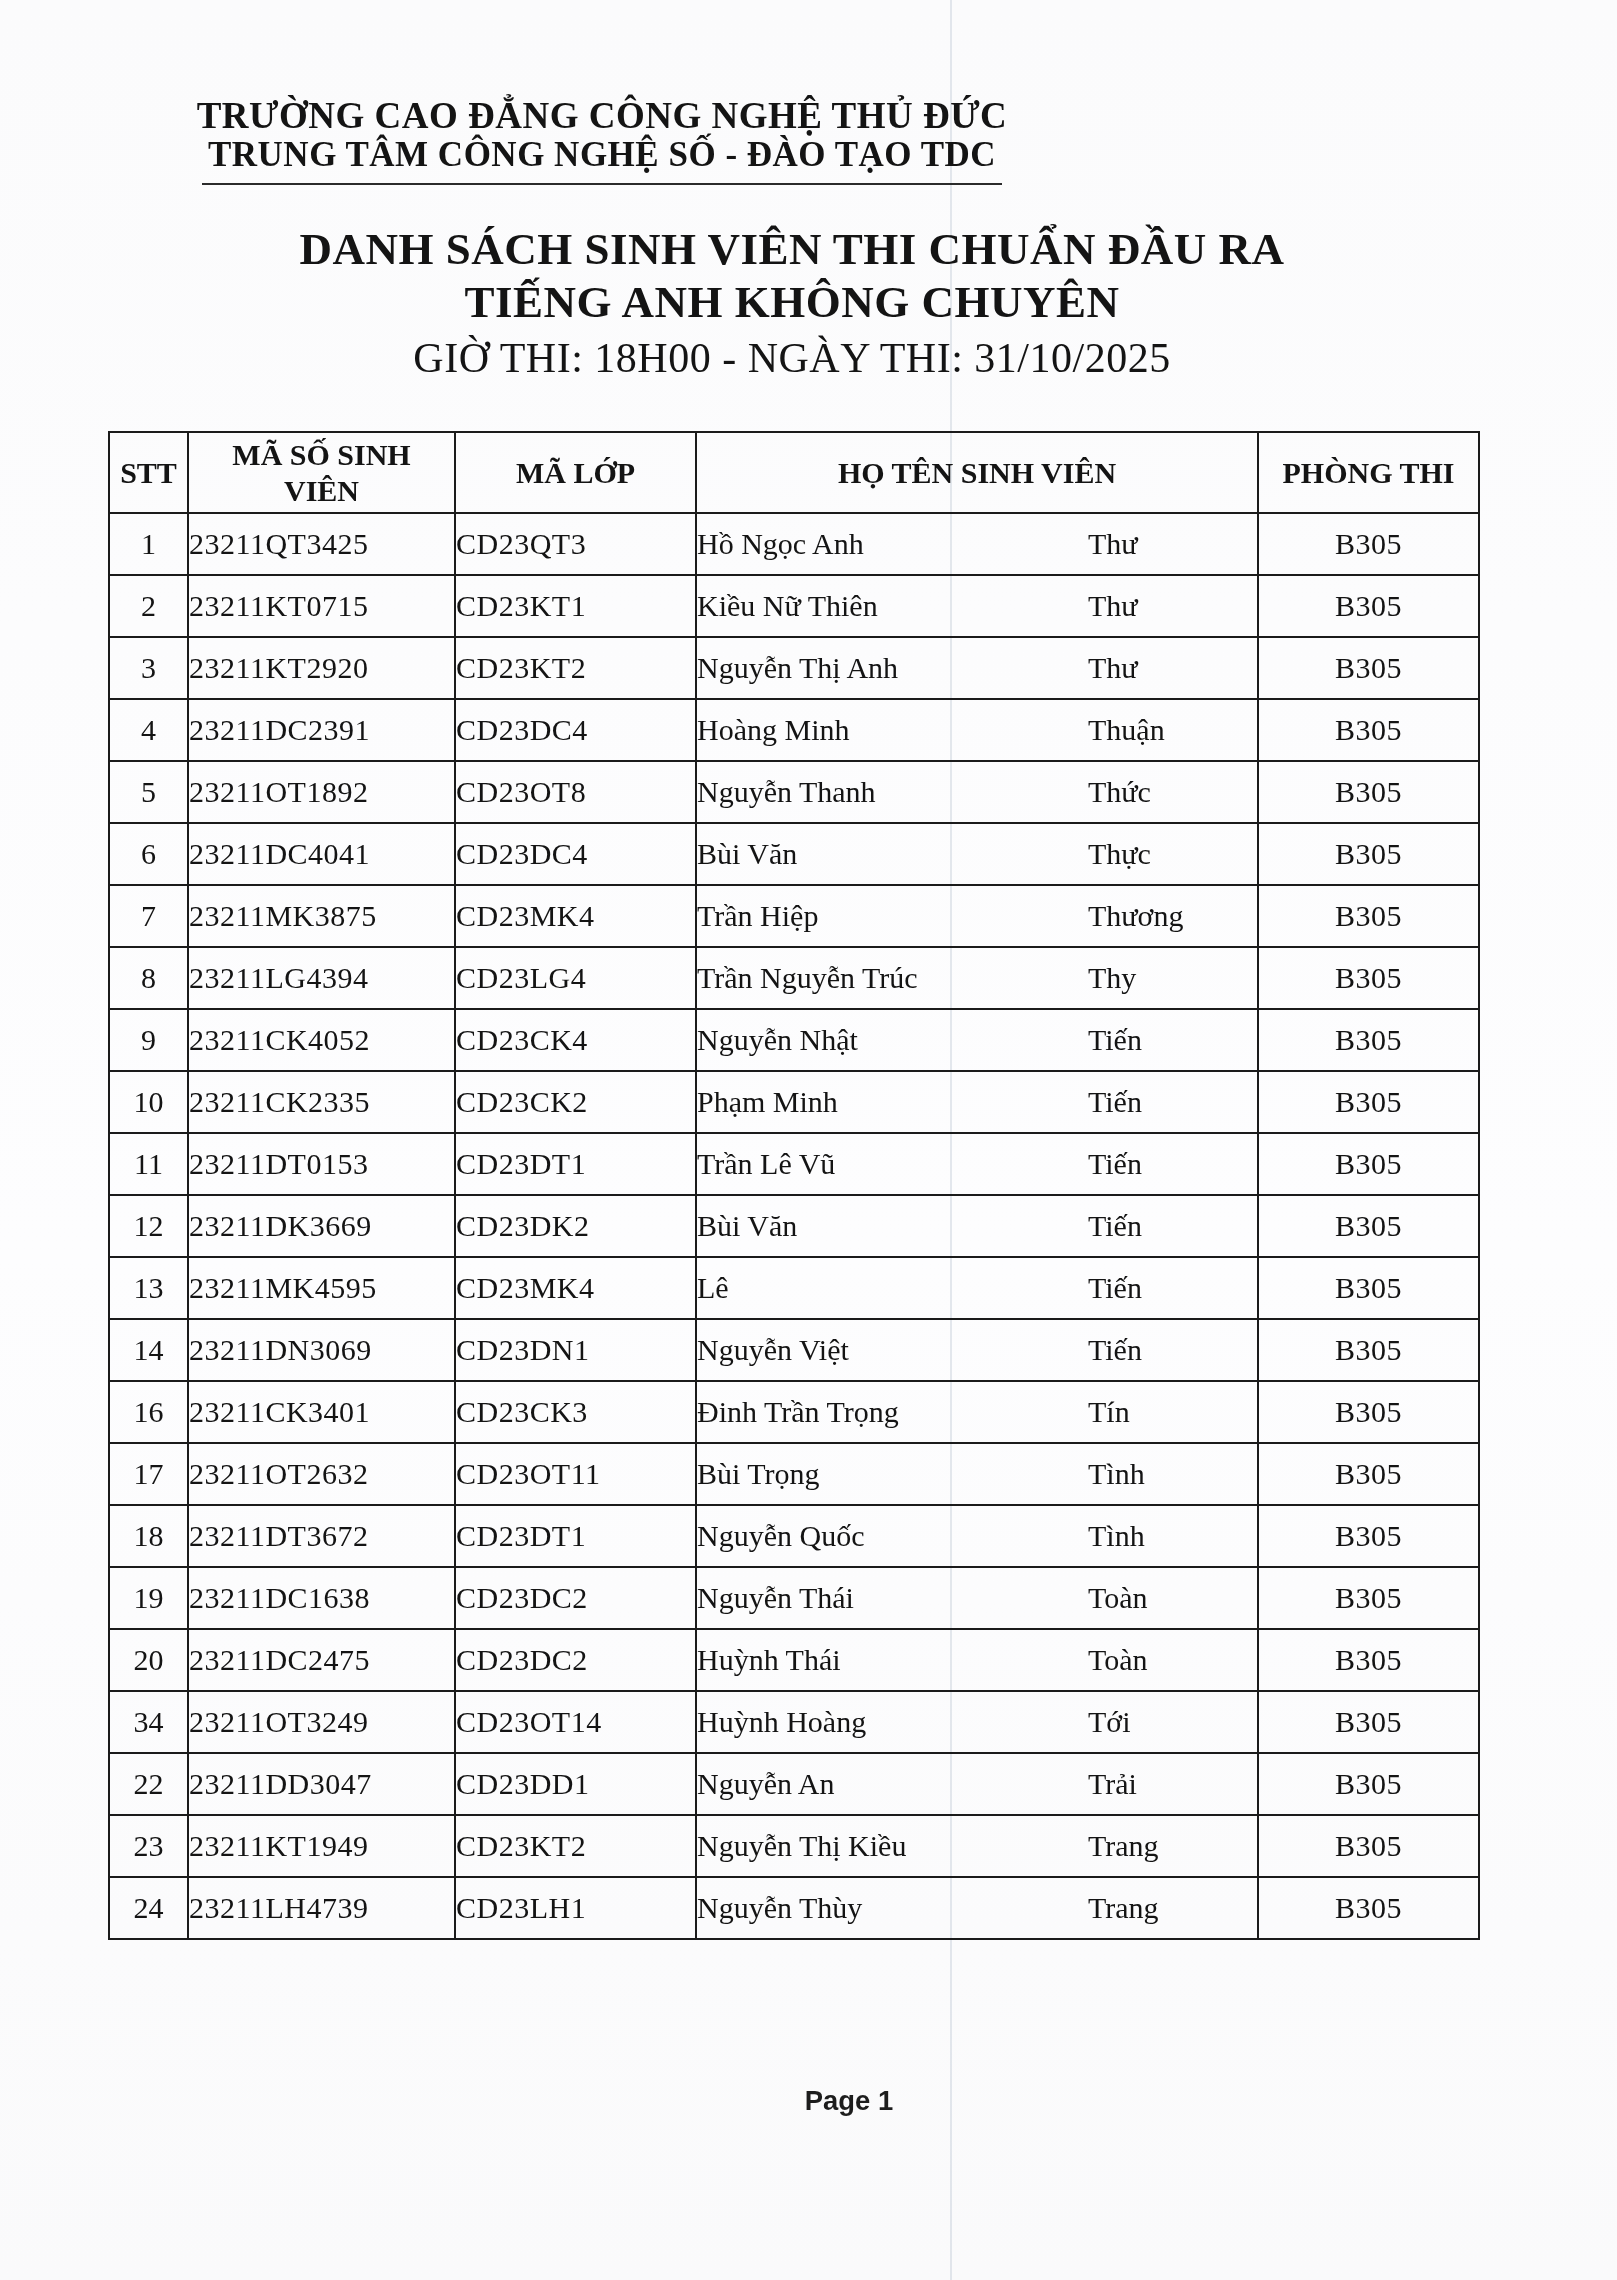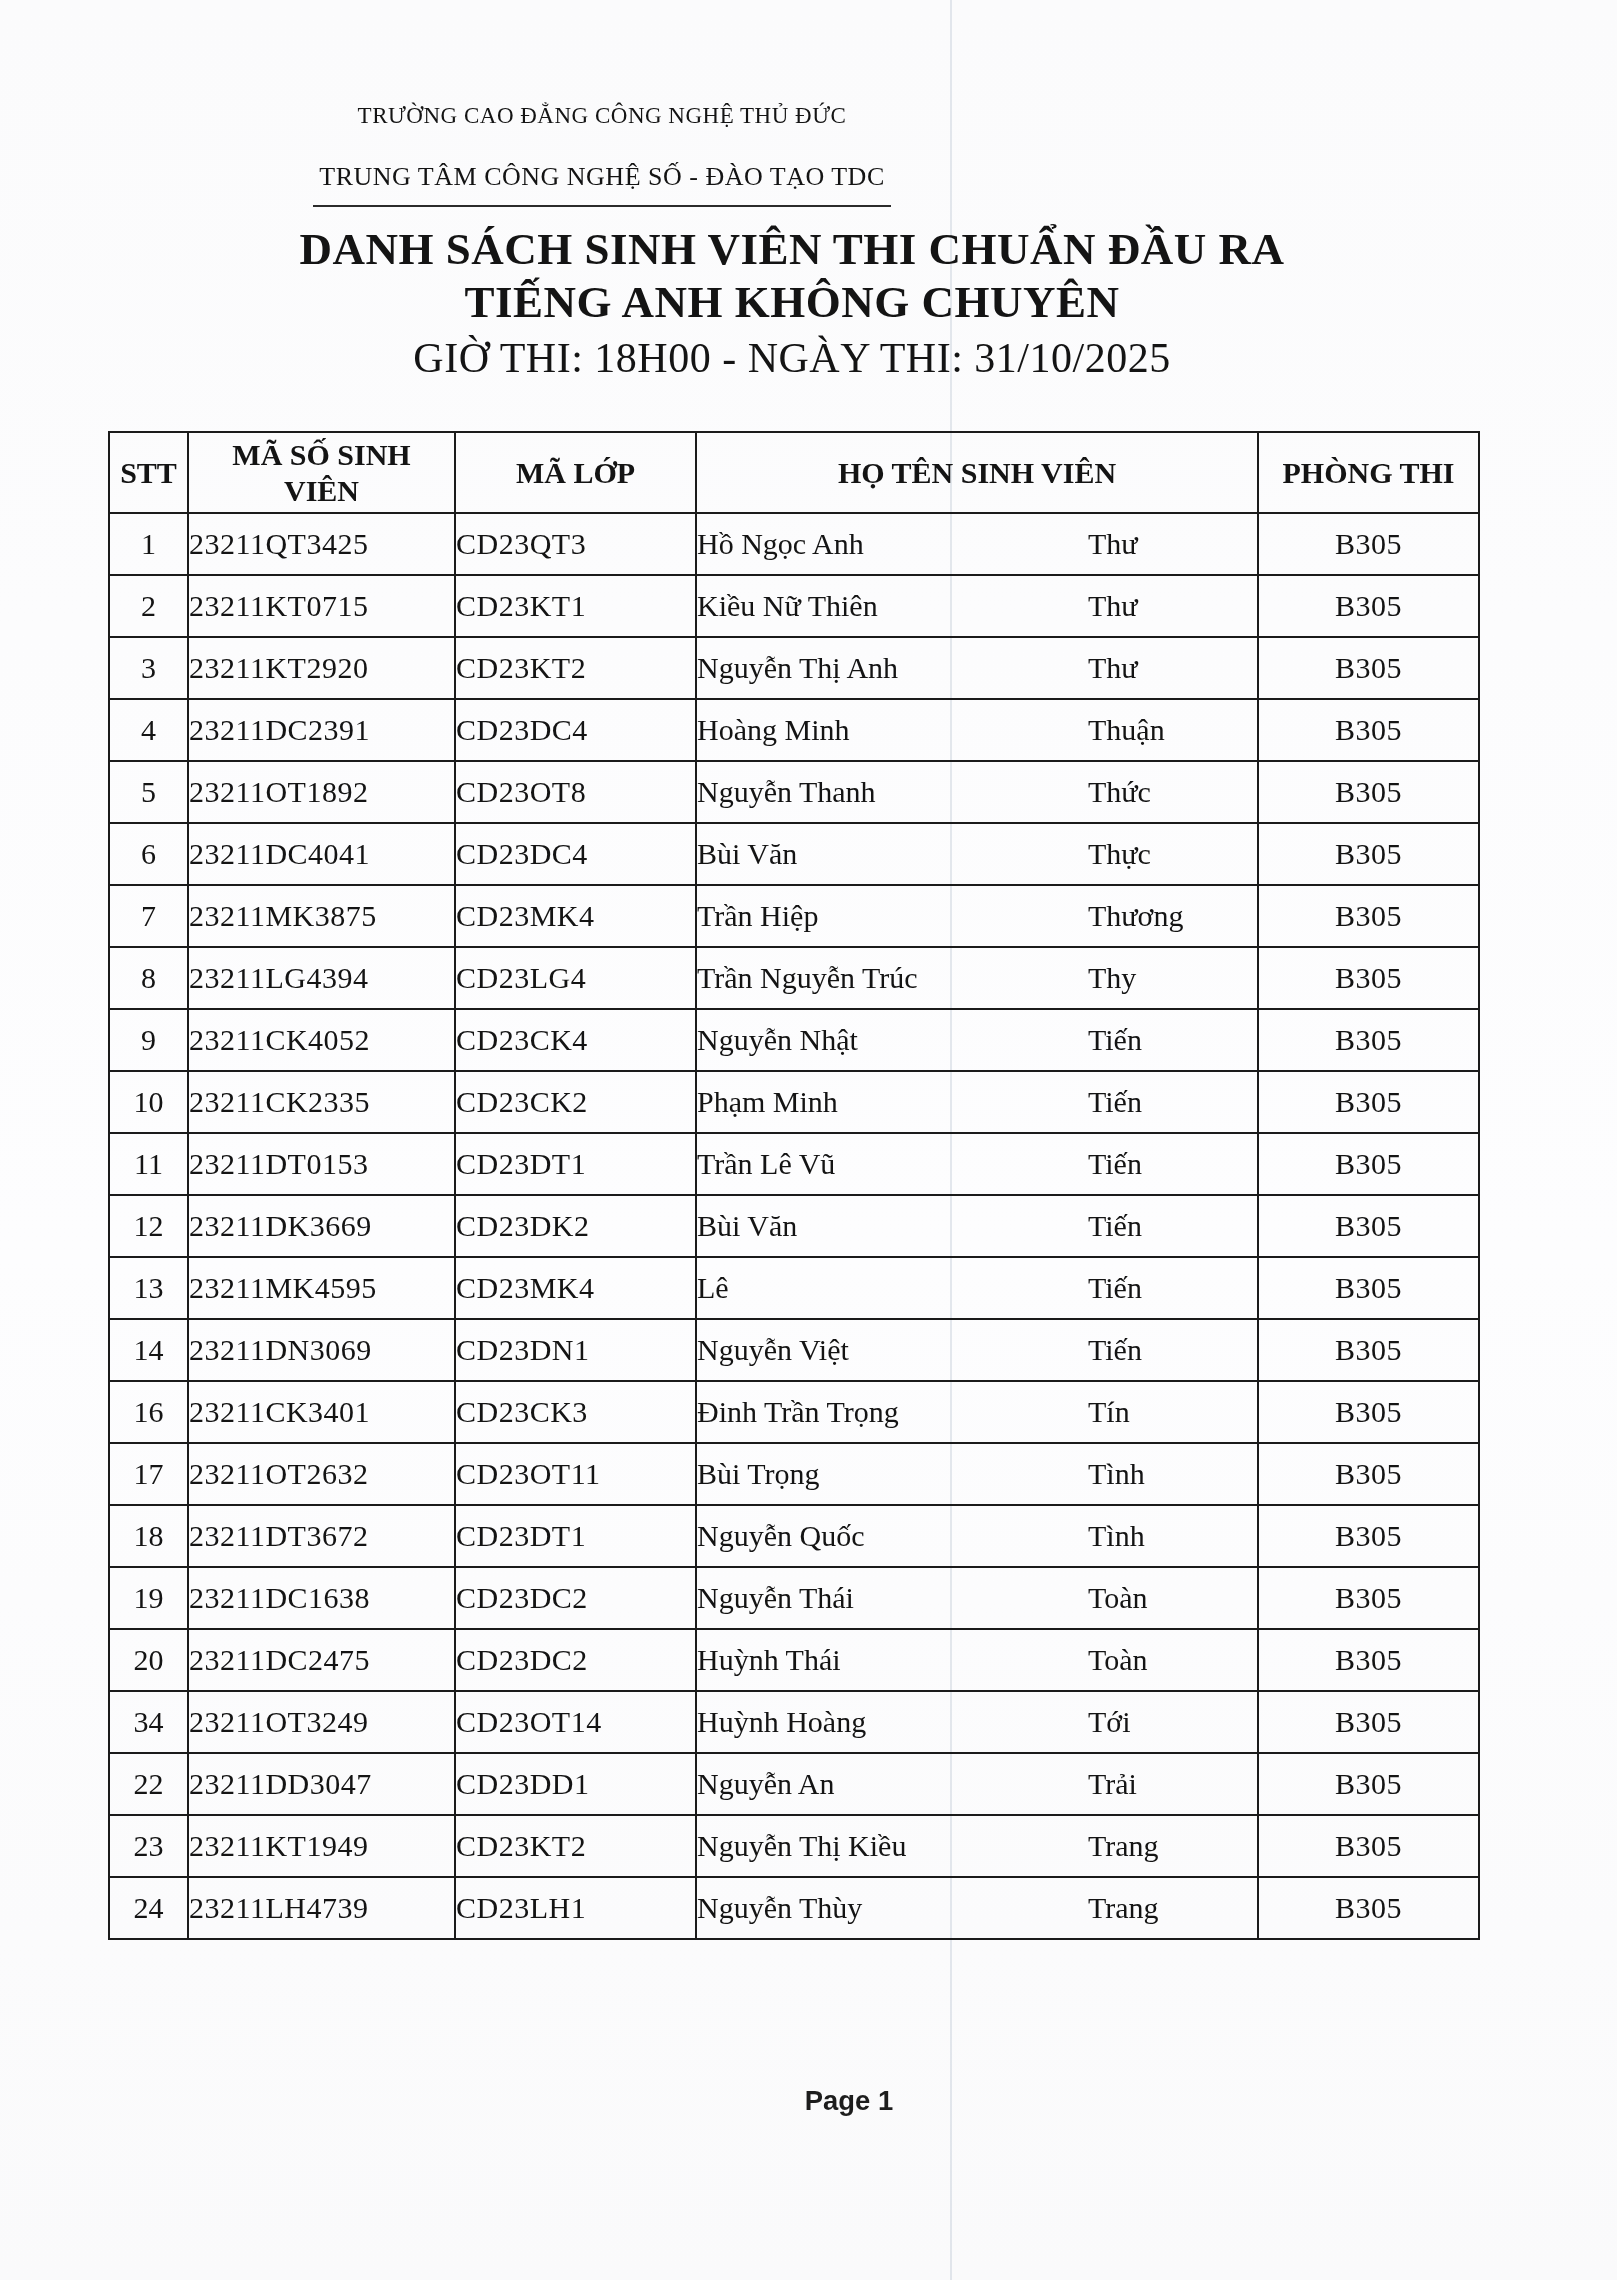--- a/index.html
+++ b/index.html
@@ -18,25 +18,25 @@
   .scan-line{
     position:absolute;left:950px;top:0;width:2px;height:100%;
     background:rgba(170,182,198,0.30);
   }
   
   .letterhead{
     position:absolute;top:96px;left:0;width:1204px;
     text-align:center;line-height:1;
   }
   .org-line1{
-    font-size:23px;font-weight:400;letter-spacing:0.5px;line-height:39px;
+    font-size:37px;font-weight:700;letter-spacing:0.5px;line-height:39px;
   }
   .org-line2{
-    display:inline-block;margin-top:22px;
-    font-size:26px;font-weight:400;letter-spacing:0.5px;line-height:39px;
+    display:inline-block;margin-top:0;
+    font-size:35px;font-weight:700;letter-spacing:0.5px;line-height:39px;
     border-bottom:2px solid #2b2b2b;padding:0 5.9px 8.8px 5.9px;
   }
   
   .doc-titles{
     position:absolute;top:223px;left:0;width:1584px;
     text-align:center;
   }
   .title-line{
     margin:0;font-size:45px;font-weight:700;line-height:53px;letter-spacing:0.5px;
   }

